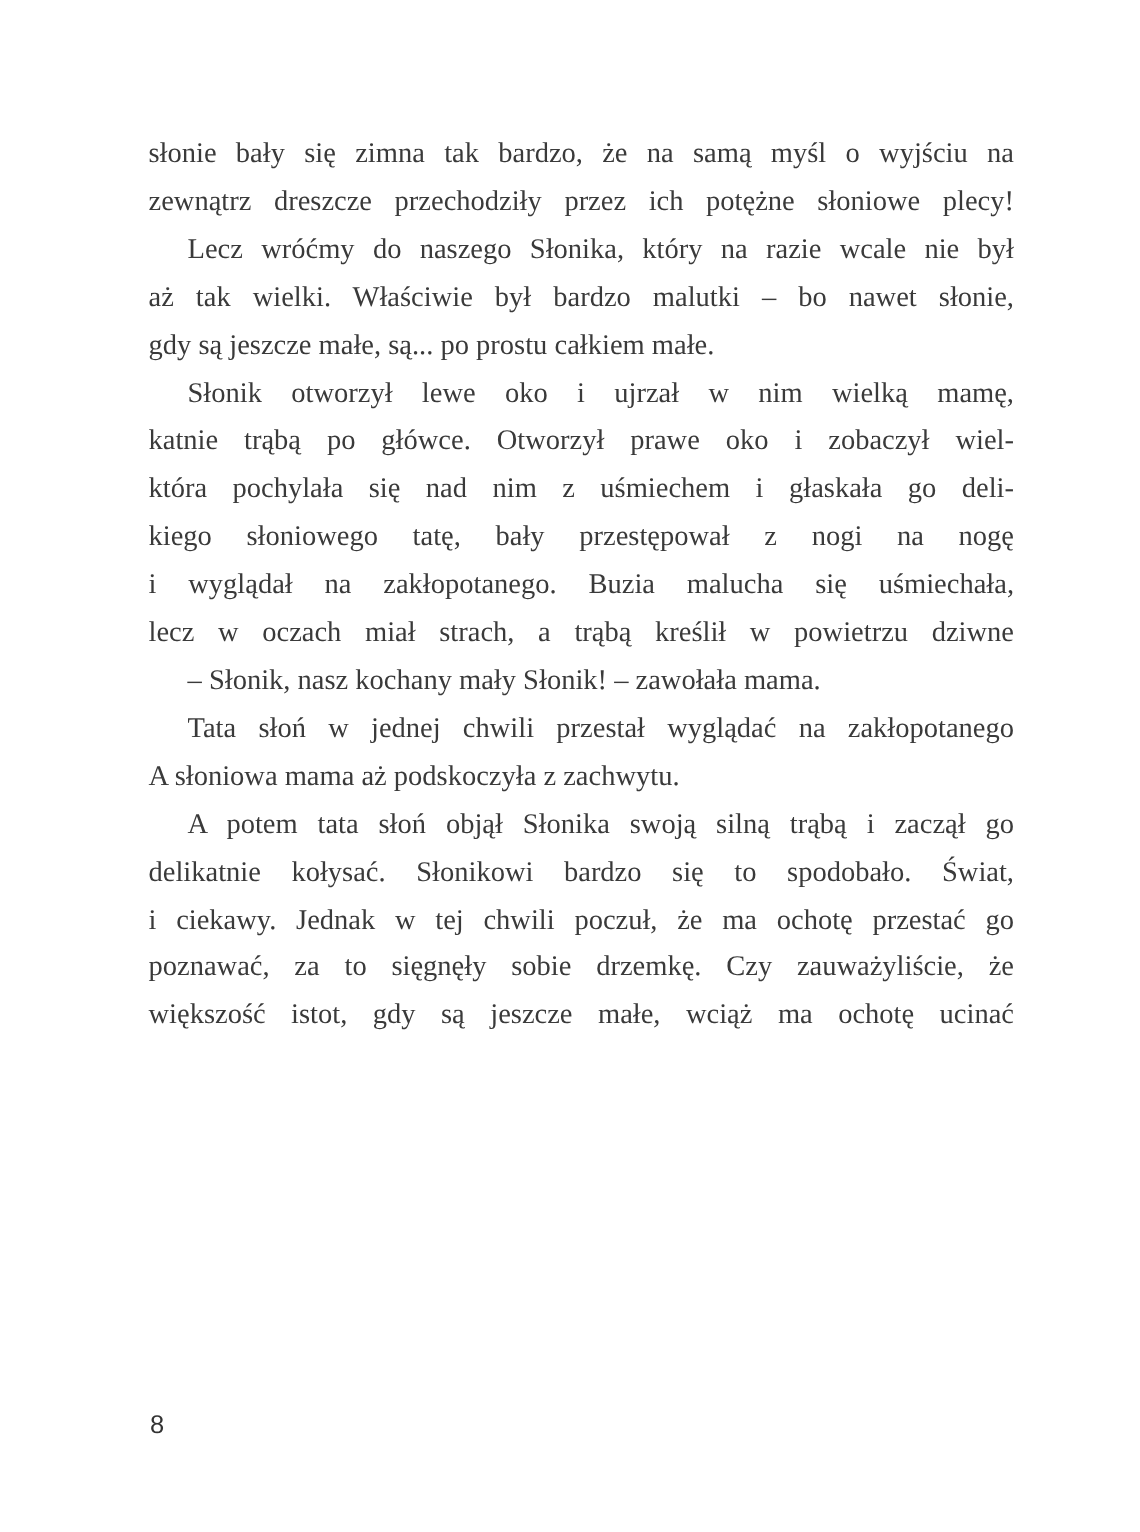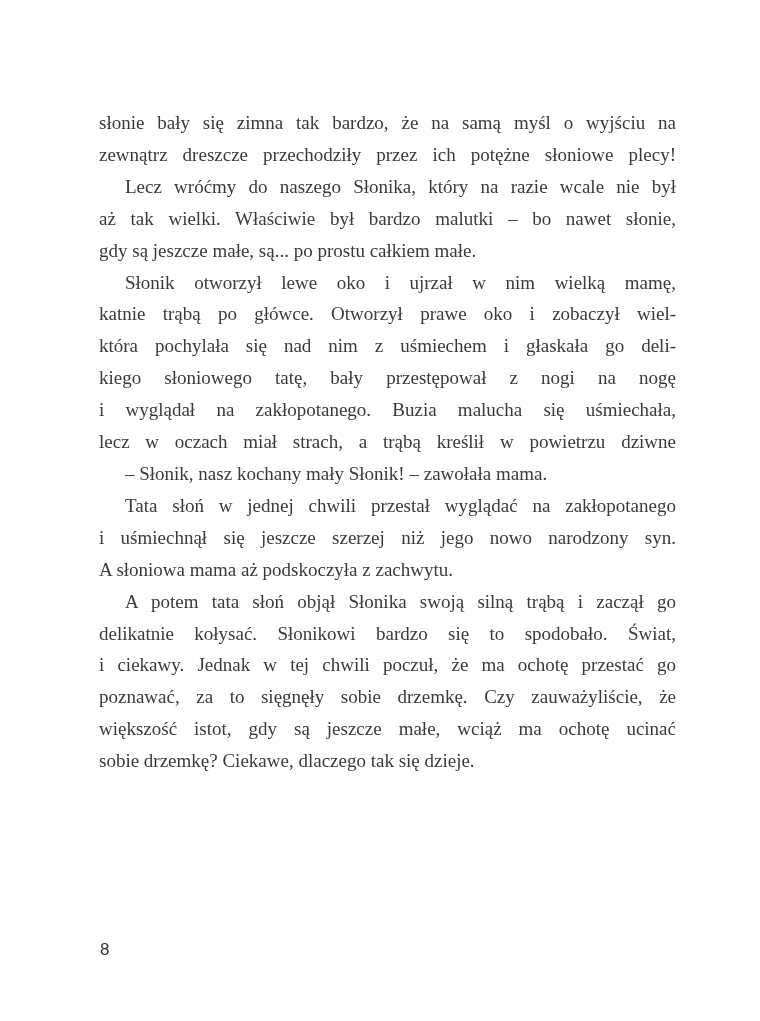--- a/index.html
+++ b/index.html
@@ -10,21 +10,21 @@
     width: 760px;
     height: 1021px;
     background: #ffffff;
     position: relative;
     overflow: hidden;
     font-family: "Liberation Serif", serif;
   }
   .text-block {
     position: absolute;
     left: 99px;
-    top: 107px;
+    top: 87px;
     width: 577px;
     color: #3a3a3a;
     font-size: 19px;
     line-height: 31.9px;
   }
   .para { margin: 0; }
   .line {
     text-align: justify;
     text-align-last: justify;
     white-space: normal;
@@ -65,26 +65,24 @@
         <div class="line">która pochylała się nad nim z uśmiechem i głaskała go deli-</div>
         <div class="line">kiego słoniowego tatę, bały przestępował z nogi na nogę</div>
         <div class="line">i wyglądał na zakłopotanego. Buzia malucha się uśmiechała,</div>
         <div class="line">lecz w oczach miał strach, a trąbą kreślił w powietrzu dziwne</div>
       </div>
       <div class="para indent">
         <div class="line last-left">– Słonik, nasz kochany mały Słonik! – zawołała mama.</div>
       </div>
       <div class="para indent">
         <div class="line">Tata słoń w jednej chwili przestał wyglądać na zakłopotanego</div>
-        <div class="line">i uśmiechnął się jeszcze szerzej niż jego nowo narodzony syn.</div>
         <div class="line last-left">A słoniowa mama aż podskoczyła z zachwytu.</div>
       </div>
       <div class="para indent">
         <div class="line">A potem tata słoń objął Słonika swoją silną trąbą i zaczął go</div>
         <div class="line">delikatnie kołysać. Słonikowi bardzo się to spodobało. Świat,</div>
         <div class="line">i ciekawy. Jednak w tej chwili poczuł, że ma ochotę przestać go</div>
         <div class="line">poznawać, za to sięgnęły sobie drzemkę. Czy zauważyliście, że</div>
         <div class="line">większość istot, gdy są jeszcze małe, wciąż ma ochotę ucinać</div>
-        <div class="line last-left">sobie drzemkę? Ciekawe, dlaczego tak się dzieje.</div>
       </div>
     </div>
   <div class="page-number">8</div>
 </div>
 
 </body></html>

